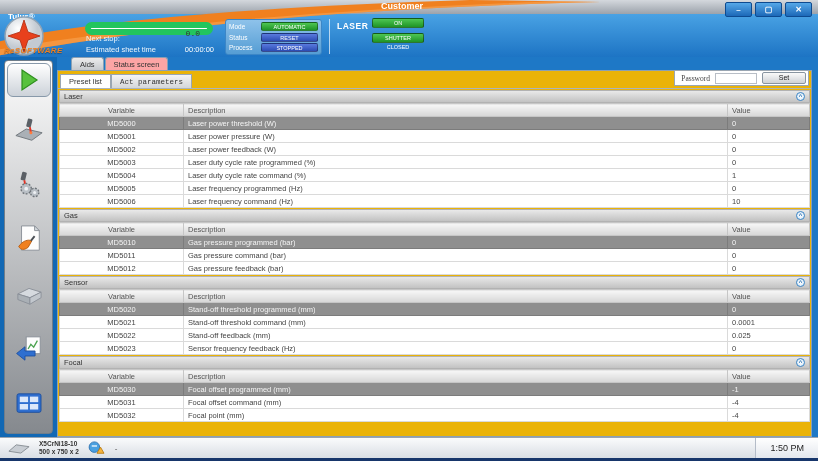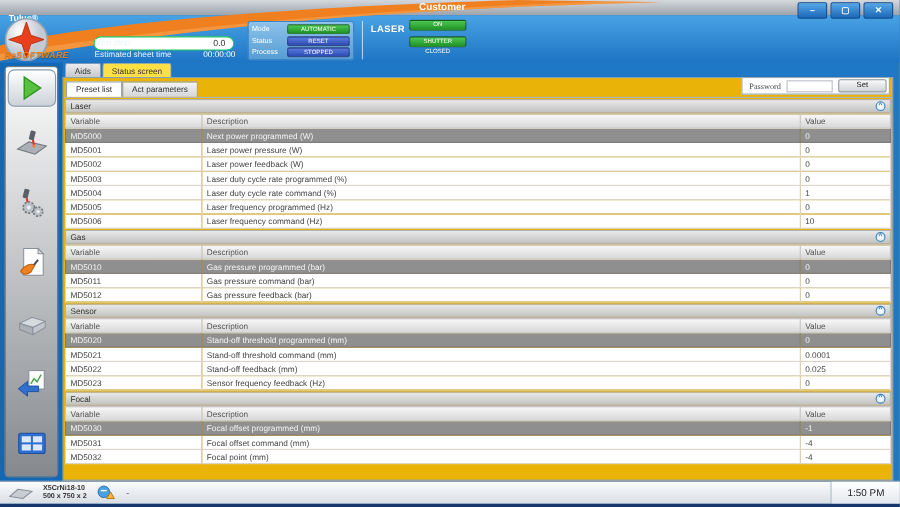--- a/index.html
+++ b/index.html
@@ -18,23 +18,23 @@
   .app-title{position:absolute;top:12px;left:8px;color:#fff;font-size:8px;font-weight:bold;z-index:5;}
   .screen-title{position:absolute;top:1px;left:0;right:14px;text-align:center;color:#fff;
     font-size:9px;font-weight:bold;z-index:4;}
   .win-controls{position:absolute;top:2px;right:6px;display:flex;gap:3px;z-index:6;}
   .win-btn{width:27px;height:15px;border:1px solid #0d4a90;border-radius:2px;
     background:linear-gradient(#55a8e8,#1c68b8);color:#fff;font-size:8px;font-weight:bold;
     text-align:center;line-height:13px;cursor:default;}
   .logo{position:absolute;top:16px;left:4px;z-index:5;}
   .logo-text{position:absolute;top:46px;left:4px;z-index:5;color:#f0801f;font-size:8px;
     font-weight:bold;font-style:italic;letter-spacing:.3px;text-shadow:0 1px 1px rgba(0,0,0,.35);}
-  .progress-field{position:absolute;top:33px;left:85px;width:128px;height:13px;background:#fff;
-    border:1px solid #22c55e;border-radius:7px;font-size:8px;color:#333;text-align:right;
-    padding-right:7px;line-height:11px;z-index:5;}
+  .progress-field{position:absolute;top:22px;left:85px;width:128px;height:13px;background:#fff;
+    border:6px solid #22c55e;border-radius:7px;font-size:8px;color:#333;text-align:right;
+    padding-right:7px;line-height:11px;z-index:5;font-family:Liberation Mono, monospace;}
   .next-stop{position:absolute;top:34px;left:86px;color:#eaf4fc;font-size:7.5px;z-index:5;text-align:center;}
   .est-row{position:absolute;top:45px;left:86px;width:128px;display:flex;
     justify-content:space-between;color:#eaf4fc;font-size:7.5px;z-index:5;}
   .est-row .val{color:#fff;}
   .status-panel{position:absolute;top:19px;left:225px;width:97px;height:36px;
     background:linear-gradient(#8ec2ea,#559dd4);border:1px solid #3c86c6;border-radius:3px;
     padding:2px 3px;display:flex;flex-direction:column;justify-content:space-between;z-index:5;}
   .status-row{display:flex;justify-content:space-between;align-items:center;}
   .status-label{color:#fff;font-size:6.5px;}
   .pill{width:57px;height:9px;font-size:5.5px;color:#fff;text-align:center;line-height:8px;
@@ -56,53 +56,53 @@
   .sidebar-inner{flex:1;border-radius:4px;background:linear-gradient(180deg,#fdfdfd,#85898e);
     border:1px solid #6f7d8a;display:flex;flex-direction:column;align-items:center;padding:2px 0;}
   .play-btn{width:44px;height:34px;border-radius:6px;border:1px solid #8899aa;
     background:linear-gradient(#ffffff,#ccd2d9);display:flex;align-items:center;
     justify-content:center;margin-bottom:4px;}
   .side-icons{flex:1;display:flex;flex-direction:column;justify-content:space-around;
     align-items:center;width:100%;}
   .side-icon{width:34px;height:32px;display:flex;align-items:center;justify-content:center;}
   
   .main{position:absolute;top:57px;left:57px;width:755px;height:380px;}
-  .tabs-row{height:13px;display:flex;gap:1px;padding-left:2px;align-items:flex-end;}
+  .tabs-row{height:13px;display:flex;gap:1px;padding-left:14px;align-items:flex-end;}
   .tab{font-size:7.5px;padding:1px 8px 0;border:1px solid #8aa0b4;border-bottom:none;
     border-radius:3px 3px 0 0;height:13px;line-height:12px;color:#333;}
   .tab.inactive{background:linear-gradient(#ececec,#c6c9cd);}
-  .tab.active{background:#fde047;}
+  .tab.active{background:#fca5a5;}
   .content-panel{position:absolute;top:13px;left:0;right:0;bottom:0;background:#eab308;
     border:1px solid #8aa0b4;}
   .subtab-bar{height:18px;border-bottom:1px solid #aab4be;display:flex;align-items:flex-end;
     padding:2px 2px 0;}
   .subtab{font-size:7.5px;padding:2px 8px;border:1px solid #9aa6b2;border-bottom:none;
     color:#333;height:14px;line-height:10px;}
   .subtab.active{background:#fff;}
-  .subtab.inactive{background:linear-gradient(#f4f4f4,#d4d6d9);}
+  .subtab.inactive{background:linear-gradient(#f4f4f4,#d4d6d9);font-family:Liberation Mono, monospace;}
   .password-group{margin-left:auto;margin-bottom:2px;display:flex;align-items:center;gap:5px;
     border:1px solid #9aa6b2;background:#fff;padding:1px 2px;height:16px;}
   .password-label{font-size:7.5px;color:#444;padding-left:4px;font-family:Liberation Serif, serif;}
   .password-input{width:42px;height:11px;border:1px solid #b8bec6;font-size:8px;padding:0 2px;}
   .set-btn{width:44px;height:12px;font-size:7px;color:#222;text-align:center;line-height:10px;
     border:1px solid #8894a0;border-radius:2px;background:linear-gradient(#fafafa,#cfd2d6);}
   .sections-host{position:absolute;top:19px;left:1px;right:1px;bottom:1px;overflow:hidden;}
   .section{margin-bottom:1px;}
   .section-header{height:13px;background:linear-gradient(#e9e9e9,#c2c2c2);
     border:1px solid #b2b2b2;display:flex;align-items:center;justify-content:space-between;
     padding:0 4px;font-size:7.5px;color:#333;}
   .collapse-icon{width:9px;height:9px;border-radius:50%;border:1px solid #3c86c6;
     background:radial-gradient(#ffffff,#cfe4f6);color:#2a6fb0;font-size:6px;line-height:7px;
     text-align:center;font-weight:bold;}
   table{width:100%;border-collapse:collapse;table-layout:fixed;}
   th{height:13px;background:linear-gradient(#f7f7f7,#d6d6d6);border:1px solid #c6c6c6;
     text-align:left;padding:0 4px;font-weight:normal;font-size:7.5px;color:#555;}
   td{height:13px;border:1px solid #dadada;padding:0 4px;background:#fff;font-size:7.5px;
     color:#444;white-space:nowrap;overflow:hidden;}
-  th.col-0,td.col-0{width:124px;}
+  th.col-0,td.col-0{width:124px;text-align:center;}
   th.col-2,td.col-2{width:82px;}
   tr.selected td{background:#8f8f8f;color:#f4f4f4;border-color:#7c7c7c;}
   
   .statusbar{position:absolute;top:437px;left:0;right:0;height:21px;
     background:linear-gradient(#fafbfc,#d9dee4);border-top:1px solid #9aa4b0;
     display:flex;align-items:center;padding:0 0 0 8px;gap:9px;}
   .material-block{display:flex;flex-direction:column;font-size:6.5px;font-weight:bold;
     color:#333;line-height:8px;}
   .message-dash{font-size:8px;color:#555;}
   .status-spacer{flex:1;}
@@ -256,21 +256,21 @@
       <thead>
               <tr>
                 <th class="col-0">Variable</th>
                 <th class="col-1">Description</th>
                 <th class="col-2">Value</th>
               </tr>
             </thead>
       <tbody>
               <tr class="selected">
                 <td class="col-0">MD5000</td>
-                <td class="col-1">Next power programmed (W)</td>
+                <td class="col-1">Laser power threshold (W)</td>
                 <td class="col-2">0</td>
               </tr>
               <tr>
                 <td class="col-0">MD5001</td>
                 <td class="col-1">Laser power pressure (W)</td>
                 <td class="col-2">0</td>
               </tr>
               <tr>
                 <td class="col-0">MD5002</td>
                 <td class="col-1">Laser power feedback (W)</td>

